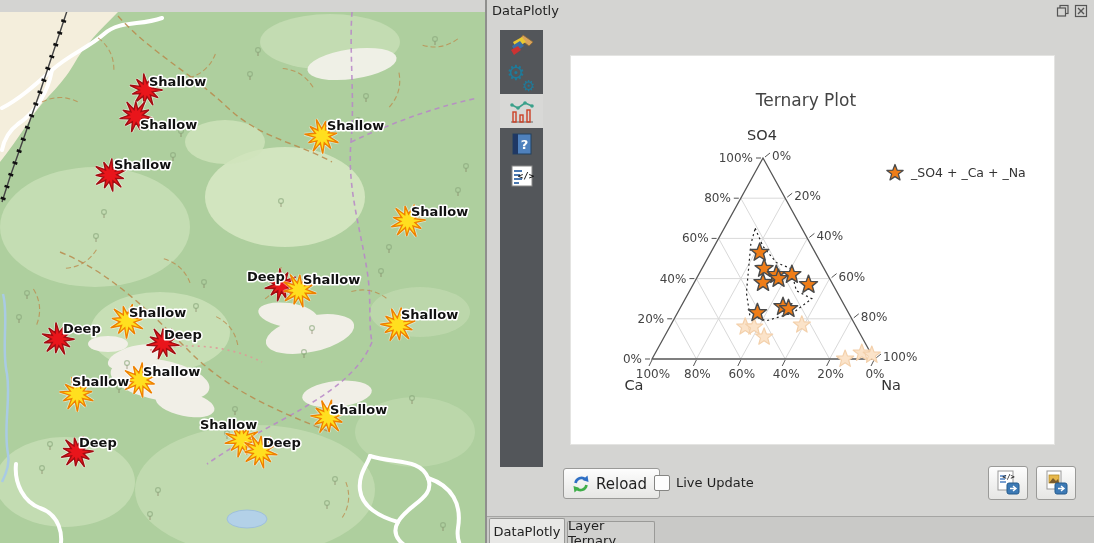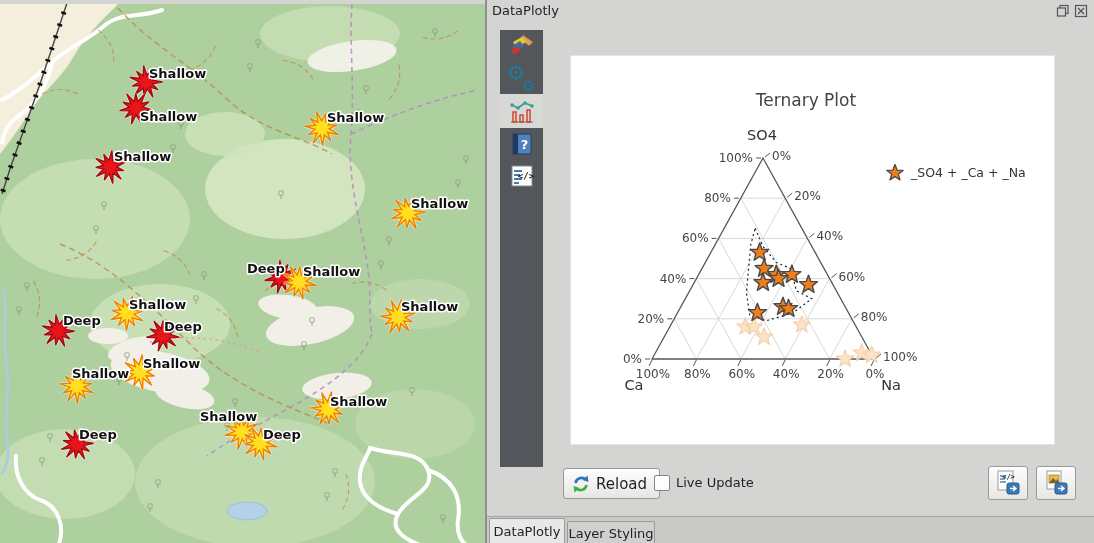--- a/index.html
+++ b/index.html
@@ -1,19 +1,19 @@
 <!DOCTYPE html>
 <html><head>
 <meta charset="utf-8">
 <style>
   html,body{margin:0;padding:0;background:#d4d4d2;}
   .app{position:relative;width:1094px;height:543px;overflow:hidden;
        font-family:"DejaVu Sans","Liberation Sans",sans-serif;background:#d4d4d2;}
   
-  .map{position:absolute;left:0;top:4px;width:485px;height:387px;background:#aecf9e;}
+  .map{position:absolute;left:0;top:12px;width:485px;height:387px;background:#aecf9e;}
   .map svg{display:block;}
   .map-divider{position:absolute;left:485px;top:0;width:2px;height:543px;background:#8f8f8d;}
   
   .panel{position:absolute;left:487px;top:0;width:607px;height:543px;background:#d4d4d2;border-radius:12px;}
   .panel-header{position:absolute;left:0;top:0;width:100%;height:22px;}
   .panel-title{position:absolute;left:5px;top:3px;font-size:13px;color:#1f1f1f;}
   .win-btn{position:absolute;top:4px;width:14px;height:14px;cursor:default;}
   .win-btn svg{display:block;}
   .btn-float{right:24px;} .btn-close{right:6px;}
   
@@ -424,16 +424,16 @@
         <rect x="4" y="1" width="14" height="18" fill="#ffffff" stroke="#999" stroke-width="1"></rect>
         <rect x="6" y="5" width="10" height="8" fill="#e8b84b" stroke="#b08a2e" stroke-width="0.8"></rect>
         <path d="M6,13 L10,8 L13,11 L15,9 L16,13 Z" fill="#7a5c2e"></path>
         <rect x="12" y="13" width="12" height="11" rx="2" fill="#3d7ab5" stroke="#245a8c"></rect>
         <path d="M15,18.5 L20,18.5 M18,16 L21,18.5 L18,21" stroke="#ffffff" stroke-width="1.4" fill="none"></path>
       </svg>
     </div>
 
     <div class="tabbar">
       <div class="tab tab-active">DataPlotly</div>
-      <div class="tab tab-inactive">Layer Styling</div>
+      <div class="tab tab-inactive">Layer Ternary</div>
     </div>
   </div>
 </div>
 
 </body></html>

